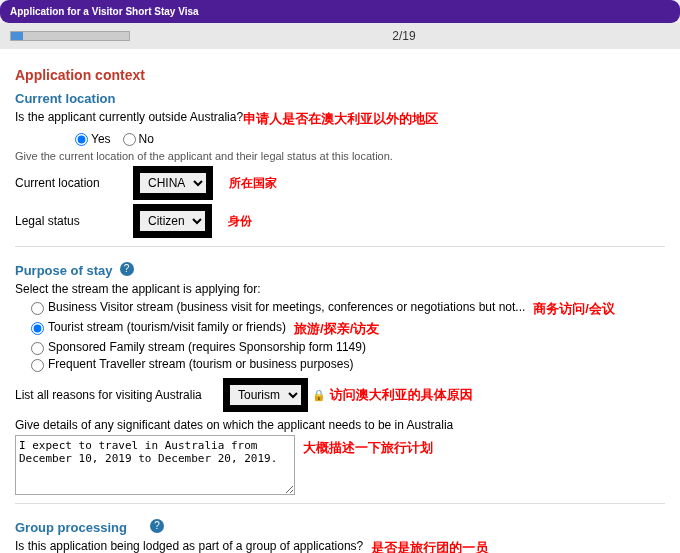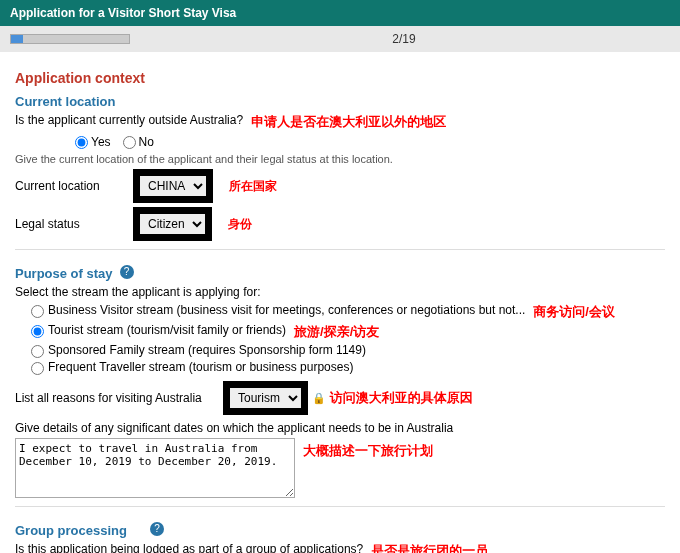--- a/index.html
+++ b/index.html
@@ -3,25 +3,26 @@
   <meta charset="utf-8">
   <style>
     * { box-sizing: border-box; margin: 0; padding: 0; }
     body {
       font-family: Arial, sans-serif;
       font-size: 12px;
       background: #f0f0f0;
       width: 680px;
     }
     .title-bar {
-      background: #0f766e;
+      background: #4c1d95;
       color: white;
       padding: 6px 10px;
-      font-size: 12px;
-      font-weight: bold;
+      font-size: 10px;
+      font-weight: bold;
+      border-radius: 9px;
     }
     .progress-bar-container {
       background: #ddd;
       padding: 6px 10px;
       display: flex;
       align-items: center;
       gap: 8px;
       background: #e8e8e8;
     }
     .progress-bar-track {
@@ -176,21 +177,21 @@
   <div class="spacer"></div>
 </div>
 
 <div class="main-content">
 
   <div>
     <div class="section-title">Application context</div>
 
     <div>
       <div class="subsection-title">Current location</div>
-      <div style="display:flex; align-items:flex-start; gap:8px;">
+      <div style="display:flex; align-items:flex-start; ">
         <span class="question-text">Is the applicant currently outside Australia?</span>
         <span class="annotation">申请人是否在澳大利亚以外的地区</span>
       </div>
       <div class="radio-group" style="margin-left:16px;">
         <label>
           <input type="radio" name="outside_australia" checked="" style="">
           <span>Yes</span>
         </label>
         <label>
           <input type="radio" name="outside_australia" style="">

